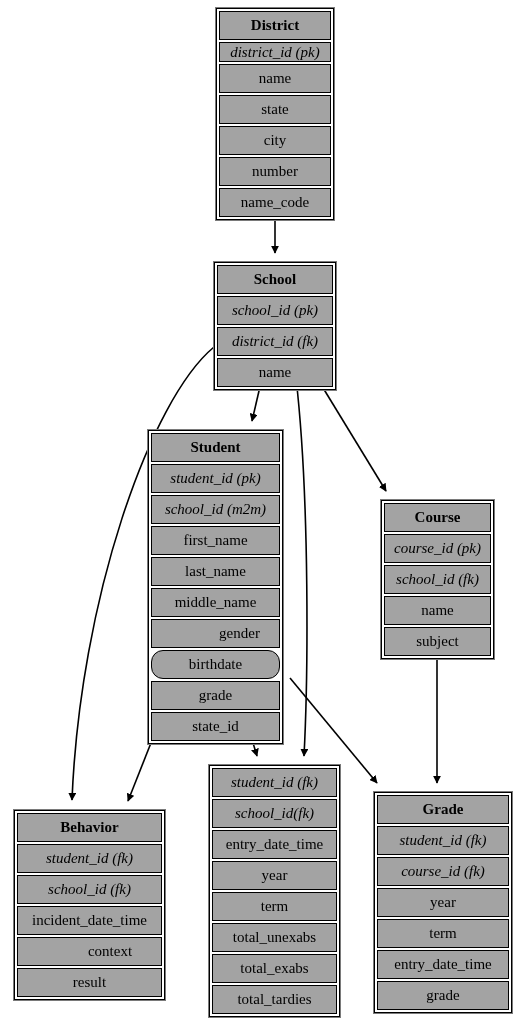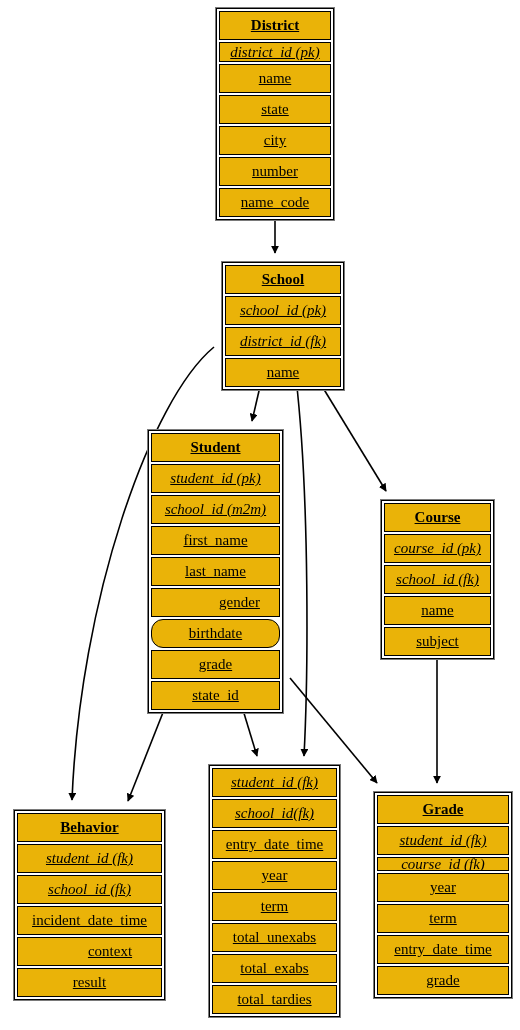--- a/index.html
+++ b/index.html
@@ -30,32 +30,31 @@
     background: #ffffff;
     border: 1px solid #000000;
     outline: 1px solid #7a7a7a;
     outline-offset: 0px;
     padding: 2px;
     z-index: 3;
   }
   .entity .rowbox {
     box-sizing: border-box;
     border: 1px solid #000000;
-    background: #eab308;
+    background: #a3a3a3;
     text-align: center;
     white-space: nowrap;
     overflow: hidden;
     display: flex;
     align-items: center;
     justify-content: center;
     font-size: 15px;
     line-height: 1;
     color: #000000;
     margin-bottom: 2px;
-    text-decoration: underline;
   }
   .entity .rowbox:last-child { margin-bottom: 0; }
   .entity .rowbox.title {
     font-weight: bold;
     font-size: 15px;
   }
   .entity .rowbox.key {
     font-style: italic;
   }
 </style>
@@ -86,32 +85,33 @@
   <div id="entity-layer">
       <div class="entity" style="left: 216px; top: 8px; width: 118px;">
         <div class="rowbox title" style="height: 29px;">District</div>
         <div class="rowbox key" style="height: 20px;">district_id (pk)</div>
         <div class="rowbox" style="height: 29px;">name</div>
         <div class="rowbox" style="height: 29px;">state</div>
         <div class="rowbox" style="height: 29px;">city</div>
         <div class="rowbox" style="height: 29px;">number</div>
         <div class="rowbox" style="height: 29px;">name_code</div>
       </div>
-      <div class="entity" style="left: 214px; top: 262px; width: 122px; margin-left: 8px;">
+      <div class="entity" style="left: 214px; top: 262px; width: 122px;">
         <div class="rowbox title" style="height: 29px;">School</div>
         <div class="rowbox key" style="height: 29px;">school_id (pk)</div>
         <div class="rowbox key" style="height: 29px;">district_id (fk)</div>
         <div class="rowbox" style="height: 29px;">name</div>
       </div>
       <div class="entity" style="left: 148px; top: 430px; width: 135px;">
         <div class="rowbox title" style="height: 29px;">Student</div>
         <div class="rowbox key" style="height: 29px;">student_id (pk)</div>
         <div class="rowbox key" style="height: 29px;">school_id (m2m)</div>
         <div class="rowbox" style="height: 29px;">first_name</div>
         <div class="rowbox" style="height: 29px;">last_name</div>
+        <div class="rowbox" style="height: 29px;">middle_name</div>
         <div class="rowbox" style="height: 29px; padding-left: 48px;">gender</div>
         <div class="rowbox" style="height: 29px; border-radius: 12px;">birthdate</div>
         <div class="rowbox" style="height: 29px;">grade</div>
         <div class="rowbox" style="height: 29px;">state_id</div>
       </div>
       <div class="entity" style="left: 381px; top: 500px; width: 113px;">
         <div class="rowbox title" style="height: 29px;">Course</div>
         <div class="rowbox key" style="height: 29px;">course_id (pk)</div>
         <div class="rowbox key" style="height: 29px;">school_id (fk)</div>
         <div class="rowbox" style="height: 29px;">name</div>
@@ -131,21 +131,21 @@
         <div class="rowbox" style="height: 29px;">entry_date_time</div>
         <div class="rowbox" style="height: 29px;">year</div>
         <div class="rowbox" style="height: 29px;">term</div>
         <div class="rowbox" style="height: 29px;">total_unexabs</div>
         <div class="rowbox" style="height: 29px;">total_exabs</div>
         <div class="rowbox" style="height: 29px;">total_tardies</div>
       </div>
       <div class="entity" style="left: 374px; top: 792px; width: 138px;">
         <div class="rowbox title" style="height: 29px;">Grade</div>
         <div class="rowbox key" style="height: 29px;">student_id (fk)</div>
-        <div class="rowbox key" style="height: 14px;">course_id (fk)</div>
+        <div class="rowbox key" style="height: 29px;">course_id (fk)</div>
         <div class="rowbox" style="height: 29px;">year</div>
         <div class="rowbox" style="height: 29px;">term</div>
         <div class="rowbox" style="height: 29px;">entry_date_time</div>
         <div class="rowbox" style="height: 29px;">grade</div>
       </div>
     </div>
 
 </div>
 
 </body></html>

